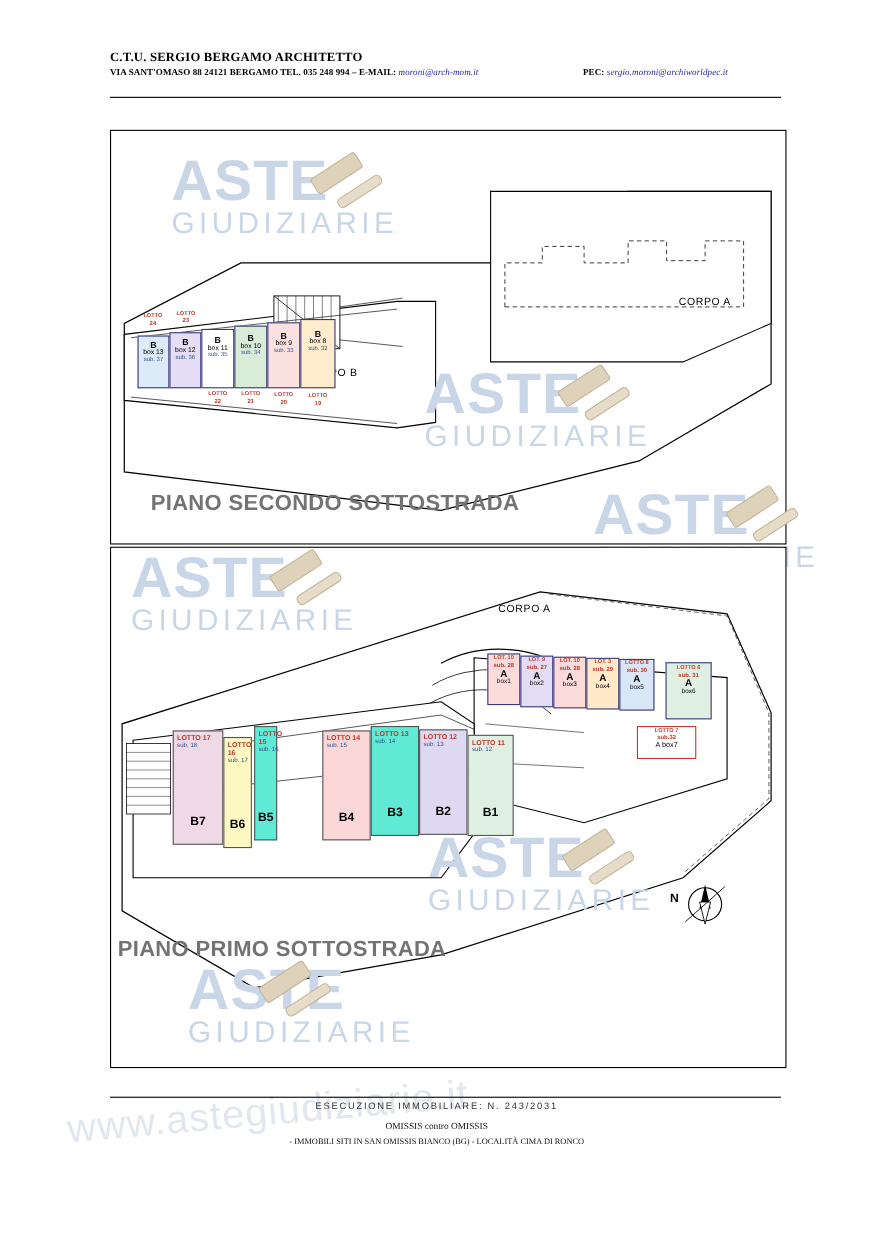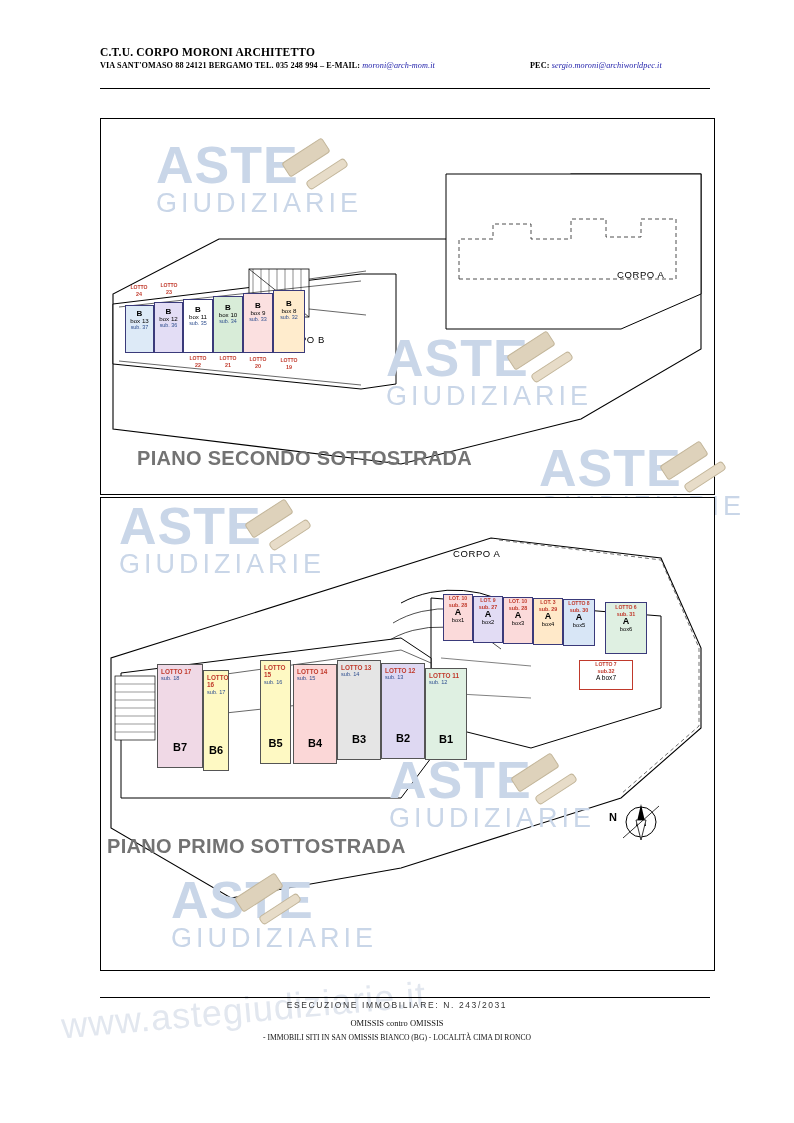--- a/index.html
+++ b/index.html
@@ -85,21 +85,21 @@
   .f3{font-family:"Liberation Serif",serif;font-size:7.6px;margin-top:5px;color:#111;}
   .f4{font-family:"Liberation Sans",sans-serif;font-size:10px;margin-top:14px;color:#222;line-height:1.5;}
   .footer-rule{position:absolute;left:100px;top:997px;width:610px;border-top:1px solid #000;}
 </style>
 </head>
 <body>
 
 <div class="page">
 
   <div class="header">
-    <div class="hdr-title">C.T.U. CORPO MORONI ARCHITETTO</div>
+    <div class="hdr-title">C.T.U. SERGIO BERGAMO ARCHITETTO</div>
     <div class="hdr-line">
       <span>VIA SANT'OMASO 88 24121 BERGAMO TEL. 035 248 994 – E-MAIL: </span><span class="mail">moroni@arch-mom.it</span>
       <span class="pec">
         <span>PEC: </span><span class="pecmail">sergio.moroni@archiworldpec.it</span>
       </span>
     </div>
   </div>
   <div class="hdr-rule"></div>
 
   <div class="frame" id="frame-top">
@@ -267,29 +267,29 @@
     </div>
 
     <div class="lot" style="left:56px;top:166px;width:46px;height:104px;background:#f0d9e6;">
       <div class="tag"><span>LOTTO 17</span><span class="sub">sub. 18</span></div>
       <div class="big">B7</div>
     </div>
     <div class="lot" style="left:102px;top:172px;width:26px;height:101px;background:#fef9c3;">
       <div class="tag"><span>LOTTO 16</span><span class="sub">sub. 17</span></div>
       <div class="big">B6</div>
     </div>
-    <div class="lot" style="left:159px;top:162px;width:31px;height:104px;background:#fef9c3;">
+    <div class="lot" style="left:130px;top:162px;width:21px;height:104px;background:#5eead4;">
       <div class="tag"><span>LOTTO 15</span><span class="sub">sub. 16</span></div>
       <div class="big">B5</div>
     </div>
     <div class="lot" style="left:192px;top:166px;width:44px;height:100px;background:#fbd7d7;">
       <div class="tag"><span>LOTTO 14</span><span class="sub">sub. 15</span></div>
       <div class="big">B4</div>
     </div>
-    <div class="lot" style="left:236px;top:162px;width:44px;height:100px;background:#e5e5e5;">
+    <div class="lot" style="left:236px;top:162px;width:44px;height:100px;background:#5eead4;">
       <div class="tag"><span>LOTTO 13</span><span class="sub">sub. 14</span></div>
       <div class="big">B3</div>
     </div>
     <div class="lot" style="left:280px;top:165px;width:44px;height:96px;background:#ded8f2;">
       <div class="tag"><span>LOTTO 12</span><span class="sub">sub. 13</span></div>
       <div class="big">B2</div>
     </div>
     <div class="lot" style="left:324px;top:170px;width:42px;height:92px;background:#dff0e2;">
       <div class="tag"><span>LOTTO 11</span><span class="sub">sub. 12</span></div>
       <div class="big">B1</div>
@@ -334,21 +334,21 @@
     <div class="north" style="left:508px;top:300px;">
       <div class="n">N</div>
       <svg width="60" height="50">
         <circle cx="32" cy="24" r="15" fill="none" stroke="#000" stroke-width="1"></circle>
         <polygon points="32,6 27,28 37,28" fill="#000"></polygon>
         <polygon points="32,42 27,22 37,22" fill="#ffffff" stroke="#000" stroke-width=".8"></polygon>
         <line x1="14" y1="40" x2="50" y2="8" stroke="#000" stroke-width=".8"></line>
       </svg>
     </div>
 
-    <div class="plan-title" style="left:6px;top:337px;">PIANO PRIMO SOTTOSTRADA</div>
+    <div class="plan-title" style="left:6px;top:354px;">PIANO PRIMO SOTTOSTRADA</div>
   </div>
 
   <div class="wm-url">www.astegiudiziarie.it</div>
 
   <div class="footer-rule"></div>
   <div class="footer">
     <div class="f1">ESECUZIONE IMMOBILIARE: N. 243/2031</div>
     <div class="f2">OMISSIS contro OMISSIS</div>
     <div class="f3">- IMMOBILI SITI IN SAN OMISSIS BIANCO (BG) - LOCALITÀ CIMA DI RONCO</div>
   </div>

